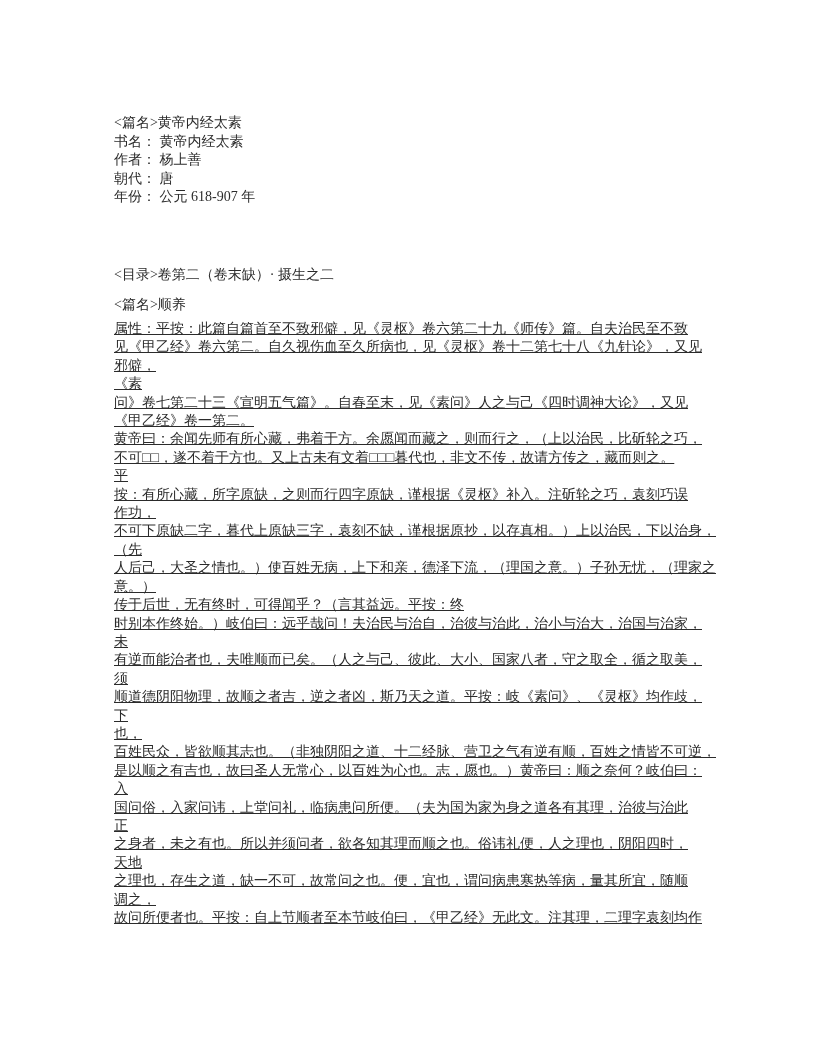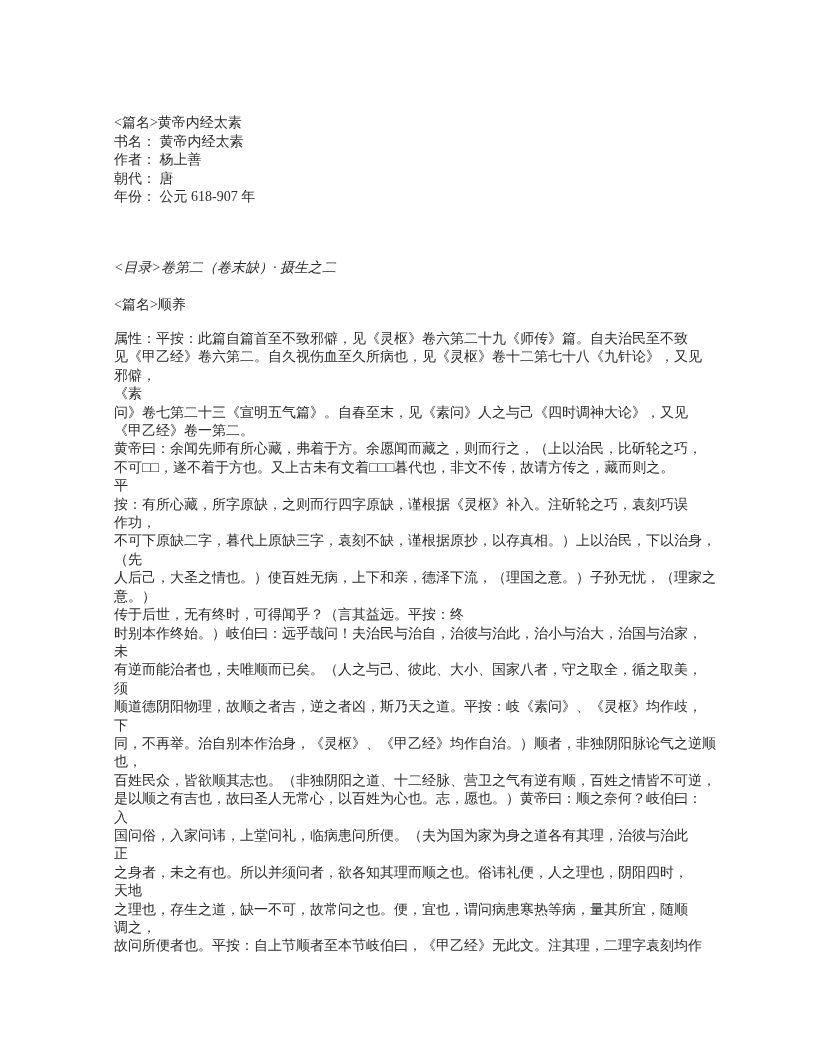--- a/index.html
+++ b/index.html
@@ -28,35 +28,35 @@
   }
   .header-block {
     position: absolute;
     left: 114px;
     top: 114px;
     line-height: 18.5px;
   }
   .toc-line {
     position: absolute;
     left: 114px;
-    top: 259px;
+    top: 266px;
     line-height: 18.5px;
-    font-style: italic;
   }
   .section-title {
     position: absolute;
     left: 114px;
     top: 296px;
     line-height: 18.5px;
   }
   .body-block {
     position: absolute;
     left: 114px;
-    top: 330px;
+    top: 320px;
     line-height: 18.4px;
+    text-decoration: underline;
   }
 </style>
 </head>
 <body>
 
 <div class="page">
 
   <div class="header-block">
       <div class="textline">&lt;篇名&gt;黄帝内经太素</div>
       <div class="textline">书名： 黄帝内经太素</div>
@@ -85,21 +85,20 @@
       <div class="textline">（先</div>
       <div class="textline">人后己，大圣之情也。）使百姓无病，上下和亲，德泽下流，（理国之意。）子孙无忧，（理家之</div>
       <div class="textline">意。）</div>
       <div class="textline">传于后世，无有终时，可得闻乎？（言其益远。平按：终</div>
       <div class="textline">时别本作终始。）岐伯曰：远乎哉问！夫治民与治自，治彼与治此，治小与治大，治国与治家，</div>
       <div class="textline">未</div>
       <div class="textline">有逆而能治者也，夫唯顺而已矣。（人之与己、彼此、大小、国家八者，守之取全，循之取美，</div>
       <div class="textline">须</div>
       <div class="textline">顺道德阴阳物理，故顺之者吉，逆之者凶，斯乃天之道。平按：岐《素问》、《灵枢》均作歧，</div>
       <div class="textline">下</div>
-      <div class="textline">同，不再举。治自别本作治身，《灵枢》、《甲乙经》均作自治。）顺者，非独阴阳脉论气之逆顺</div>
       <div class="textline">也，</div>
       <div class="textline">百姓民众，皆欲顺其志也。（非独阴阳之道、十二经脉、营卫之气有逆有顺，百姓之情皆不可逆，</div>
       <div class="textline">是以顺之有吉也，故曰圣人无常心，以百姓为心也。志，愿也。）黄帝曰：顺之奈何？岐伯曰：</div>
       <div class="textline">入</div>
       <div class="textline">国问俗，入家问讳，上堂问礼，临病患问所便。（夫为国为家为身之道各有其理，治彼与治此</div>
       <div class="textline">正</div>
       <div class="textline">之身者，未之有也。所以并须问者，欲各知其理而顺之也。俗讳礼便，人之理也，阴阳四时，</div>
       <div class="textline">天地</div>
       <div class="textline">之理也，存生之道，缺一不可，故常问之也。便，宜也，谓问病患寒热等病，量其所宜，随顺</div>
       <div class="textline">调之，</div>

